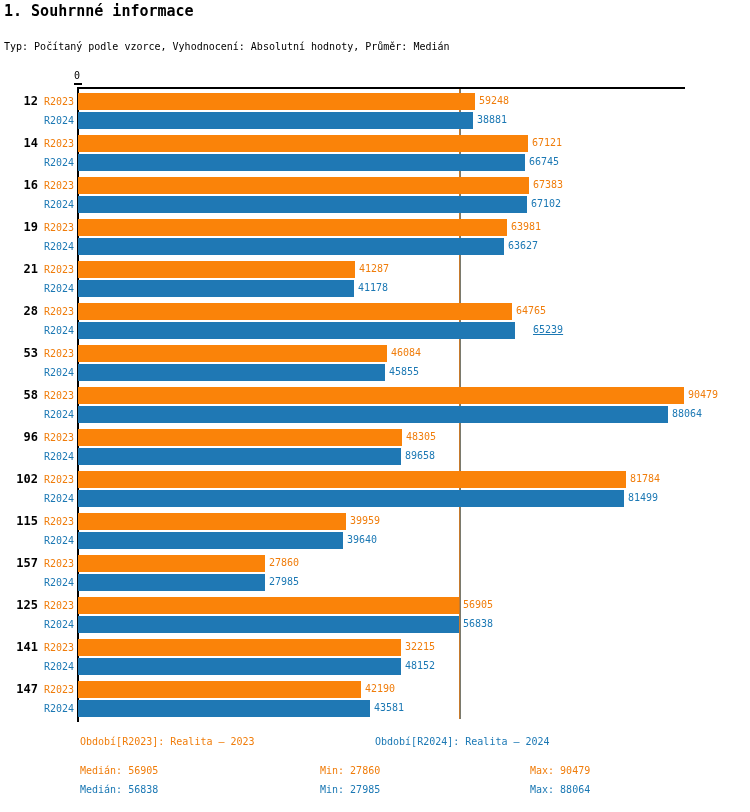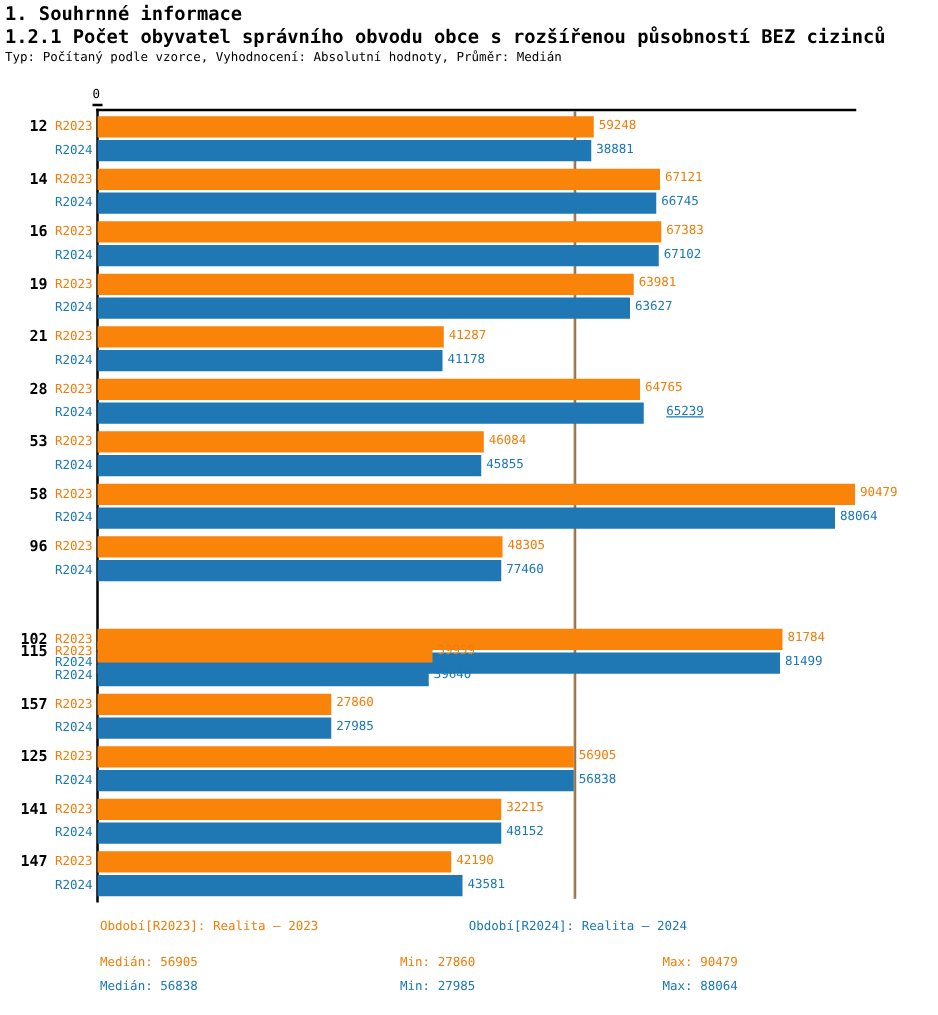--- a/index.html
+++ b/index.html
@@ -165,21 +165,20 @@
   .scol0 { left: 80px; }
   .scol1 { left: 320px; }
   .scol2 { left: 530px; }
 </style>
 </head>
 <body>
 
 <div id="page">
 
   <div class="title1">1. Souhrnné informace</div>
-  <div class="title2">1.2.1 Počet obyvatel správního obvodu obce s rozšířenou působností BEZ cizinců</div>
   <div class="subtitle">Typ: Počítaný podle vzorce, Vyhodnocení: Absolutní hodnoty, Průměr: Medián</div>
 
   <div id="plot">
     <div id="axis-zero-label">0</div>
     <div id="axis-tick0"></div>
     <div id="axis-topline"></div>
     <div id="axis-vline"></div>
     <div id="median-line" style="left: 459px;"></div>
     <div id="median-line-2" style="left: 459px;"></div>
     <div id="groups">
@@ -255,23 +254,23 @@
           <div class="bar s1" title="58 R2024: 88064" style="width: 590px; background: rgb(31, 120, 180);"></div>
           <div class="bar-value s1" style="left: 672px;">88064</div>
         </div>
         <div class="group" style="top: 357px;">
           <div class="cat-label">96</div>
           <div class="series-label s0">R2023</div>
           <div class="bar s0" title="96 R2023: 48305" style="width: 324px; background: rgb(250, 131, 9);"></div>
           <div class="bar-value s0" style="left: 406px;">48305</div>
           <div class="series-label s1">R2024</div>
           <div class="bar s1" title="96 R2024: 48238" style="width: 323px; background: rgb(31, 120, 180);"></div>
-          <div class="bar-value s1" style="left: 405px;">77460</div>
-        </div>
-        <div class="group" style="top: 399px; margin-top: 32px;">
+          <div class="bar-value s1" style="left: 405px;">89658</div>
+        </div>
+        <div class="group" style="top: 399px;">
           <div class="cat-label">102</div>
           <div class="series-label s0">R2023</div>
           <div class="bar s0" title="102 R2023: 81784" style="width: 548px; background: rgb(250, 131, 9);"></div>
           <div class="bar-value s0" style="left: 630px;">81784</div>
           <div class="series-label s1">R2024</div>
           <div class="bar s1" title="102 R2024: 81499" style="width: 546px; background: rgb(31, 120, 180);"></div>
           <div class="bar-value s1" style="left: 628px;">81499</div>
         </div>
         <div class="group" style="top: 441px;">
           <div class="cat-label">115</div>

